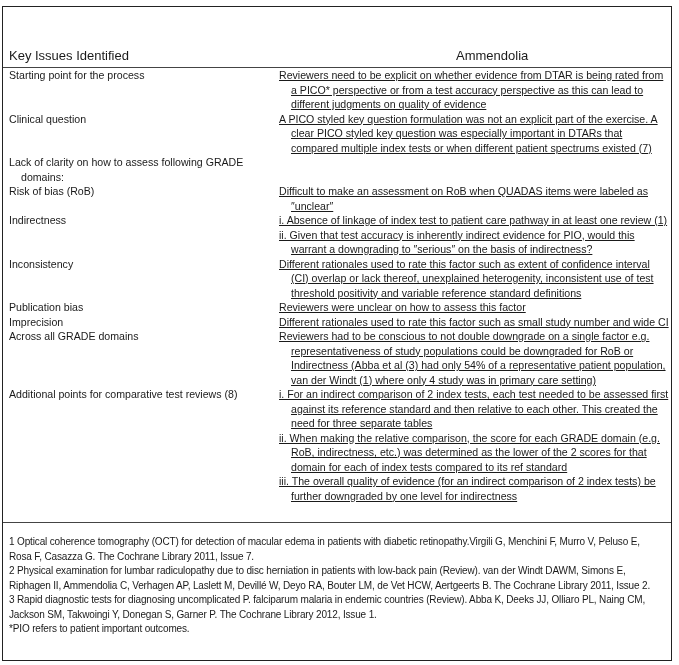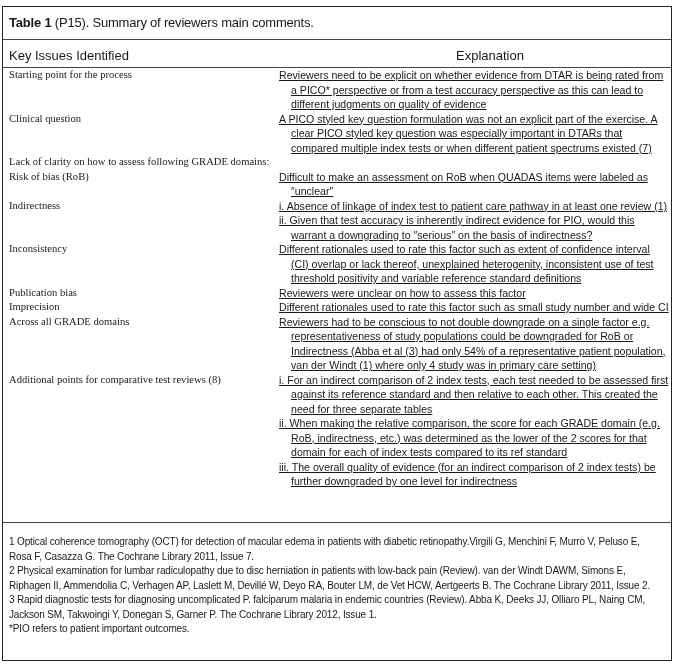--- a/index.html
+++ b/index.html
@@ -11,40 +11,35 @@
                border-bottom: 1px solid #444; }
   .title { position: absolute; left: 6px; top: 8px; font-size: 13px; letter-spacing: -0.2px; }
   .title .label { font-weight: bold; }
   .header-row { position: absolute; left: 0; top: 32px; right: 0; height: 28px;
                 border-bottom: 1px solid #444; font-size: 13px; }
   .hdr-key { position: absolute; left: 6px; top: 9px; }
   .hdr-exp { position: absolute; left: 453px; top: 9px; }
   .body { position: absolute; left: 0; top: 61px; right: 0; height: 454px;
           border-bottom: 1px solid #444; font-size: 10.6px; line-height: 14.5px; }
   .row { position: relative; display: flex; }
-  .key { width: 276px; padding-left: 6px; box-sizing: border-box; font-family: Liberation Serif, serif; }
+  .key { width: 276px; padding-left: 6px; box-sizing: border-box; }
   .exp { width: 390px; }
   .hang { padding-left: 12px; text-indent: -12px; }
   .item { padding-left: 12px; text-indent: -12px; text-decoration: underline; }
   .notes { position: absolute; left: 6px; top: 521px; right: 6px;
            font-size: 10px; line-height: 14.5px; letter-spacing: -0.15px; margin-top: 7px; }
   .notes p { margin: 0; }
 </style>
 </head>
 <body>
 
 <div class="frame">
-  <div class="title-row">
-    <div class="title">
-      <span class="label">Table 1</span><span> (P15).   Summary of reviewers main comments.</span>
-    </div>
-  </div>
   <div class="header-row">
     <span class="hdr-key">Key Issues Identified</span>
-    <span class="hdr-exp">Explanation</span>
+    <span class="hdr-exp">Ammendolia</span>
   </div>
   <div class="body" id="tbody">
       <div class="row">
         <div class="key">
           <div class="hang">Starting point for the process</div>
         </div>
         <div class="exp">
           <div class="item">Reviewers need to be explicit on whether evidence from DTAR is being rated from a PICO* perspective or from a test accuracy perspective as this can lead to different judgments on quality of evidence</div>
         </div>
       </div>

